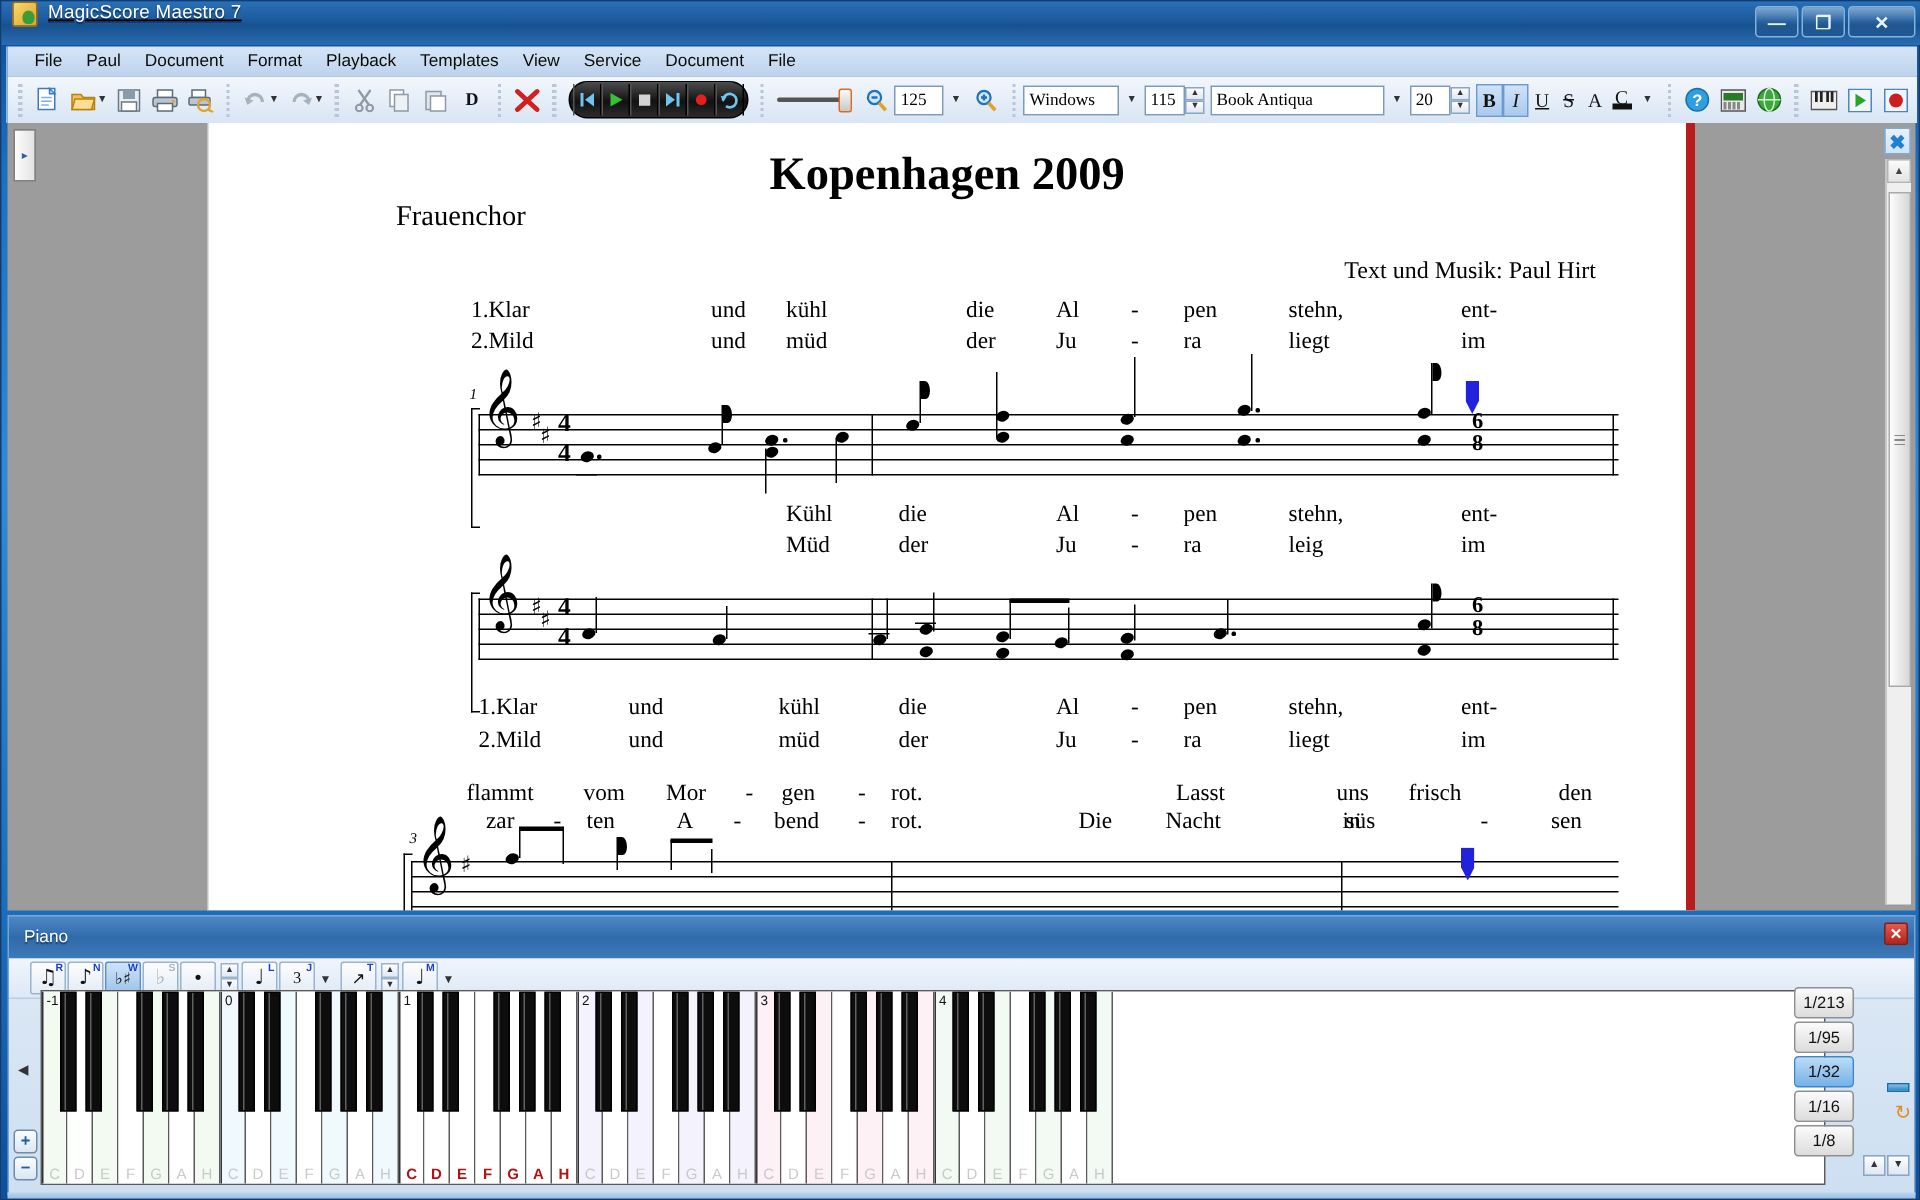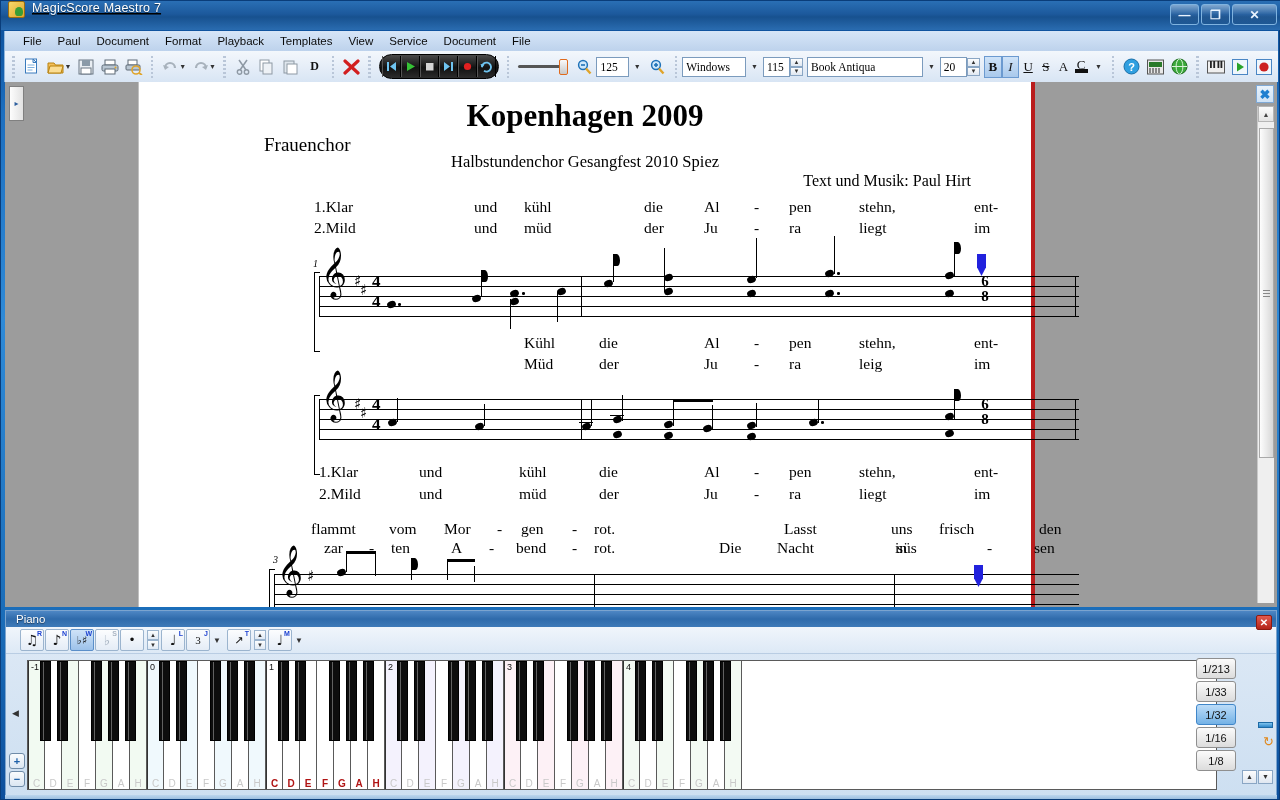--- a/index.html
+++ b/index.html
@@ -135,22 +135,22 @@
   }
   .vs-thumb {
     position: absolute; left: 1px; top: 22px; width: 15px; height: 330px;
     background: linear-gradient(90deg,#fdfdfd,#eaeaea 50%,#d6d6d6);
     border: 1px solid #a9a9a9; display: flex; align-items: center; justify-content: center;
   }
   .vs-grip { width: 7px; height: 7px;
     background: repeating-linear-gradient(180deg,#888 0,#888 1px,transparent 1px,transparent 3px); }
 
   .page {
-    position: absolute; left: 133px; top: 0; width: 897px; height: 525px;
-    background: #ffffff; border-left: 1px solid #c0c0c0; border-right: 4px solid #b91c1c;
+    position: absolute; left: 133px; top: 0; width: 992px; height: 525px;
+    background: #ffffff; border-left: 1px solid #c0c0c0; border-right: 6px solid #b91c1c;
   }
   .score { position: relative; width: 100%; height: 100%;
     font-family: "Liberation Serif", serif; color: #000; }
 
   .sc-title { position: absolute; left: 0; right: 0; top: 16px; text-align: center;
     font-size: 31px; font-weight: bold; }
   .sc-part { position: absolute; left: 125px; top: 52px; font-size: 19px; }
   .sc-sub { position: absolute; left: 0; right: 0; top: 70px; text-align: center; font-size: 16.5px; }
   .sc-credit { position: absolute; right: 60px; top: 90px; font-size: 16px; }
 
@@ -179,21 +179,21 @@
   .beam { position: absolute; height: 3px; background: #000; }
   .ledger { position: absolute; height: 1.3px; background: #000; width: 14px; }
 
   
   .piano-panel {
     position: absolute; left: 4px; top: 609px; width: 1272px; height: 187px;
     background: linear-gradient(180deg,#dfeaf6,#cddff1);
     border: 1px solid #7ba4cf;
   }
   .pp-title {
-    height: 16px; display: flex; align-items: center; padding-left: 10px;
+    height: 28px; display: flex; align-items: center; padding-left: 10px;
     background: linear-gradient(180deg,#4e87c4 0%, #2f6bab 50%, #3e7ab8 100%);
     color: #fff; font-size: 11.5px; text-shadow: 0 1px 1px rgba(0,0,0,.5);
   }
   .pp-close {
     position: absolute; right: 4px; top: 4px; width: 16px; height: 15px;
     background: linear-gradient(180deg,#e35a4e,#b32419); border: 1px solid #8d1a11;
     border-radius: 2px; color: #fff; font-size: 10px; font-weight: bold;
     display: flex; align-items: center; justify-content: center;
   }
   .pp-toolbar {
@@ -533,21 +533,20 @@
         <div class="vs-thumb">
           <div class="vs-grip"></div>
         </div>
       </div>
 
       <div class="page">
         <div class="score">
 
           <div class="sc-title">Kopenhagen 2009</div>
           <div class="sc-part">Frauenchor</div>
-          <div class="sc-sub">Halbstundenchor Gesangfest 2010 Spiez</div>
           <div class="sc-credit">Text und Musik: Paul Hirt</div>
 
           <div class="lyric-row" style="left:120px; top:116px;">
             <span style="left:55px">1.Klar</span>
             <span style="left:215px">und</span>
             <span style="left:265px">kühl</span>
             <span style="left:385px">die</span>
             <span style="left:445px">Al</span>
             <span style="left:495px">-</span>
             <span style="left:530px">pen</span>
@@ -994,21 +993,21 @@
             <div class="bkey" style="left: 573px; width: 11px;"></div>
             <div class="bkey" style="left: 607px; width: 11px;"></div>
             <div class="bkey" style="left: 624px; width: 11px;"></div>
             <div class="bkey" style="left: 658px; width: 11px;"></div>
             <div class="bkey" style="left: 675px; width: 11px;"></div>
             <div class="bkey" style="left: 692px; width: 11px;"></div>
           </div>
 
         <div class="dur-col">
           <div class="dur-btn">1/213</div>
-          <div class="dur-btn">1/33</div>
+          <div class="dur-btn">1/95</div>
           <div class="dur-btn on">1/32</div>
           <div class="dur-btn">1/16</div>
           <div class="dur-btn">1/8</div>
         </div>
 
         <div class="kb-right-scroll">
           <div class="mini-bar"></div>
           <div class="loop-ic">↻</div>
           <div class="krs-box">
             <div class="krs-btn" style="left:0;  top:16px;">▲</div>

